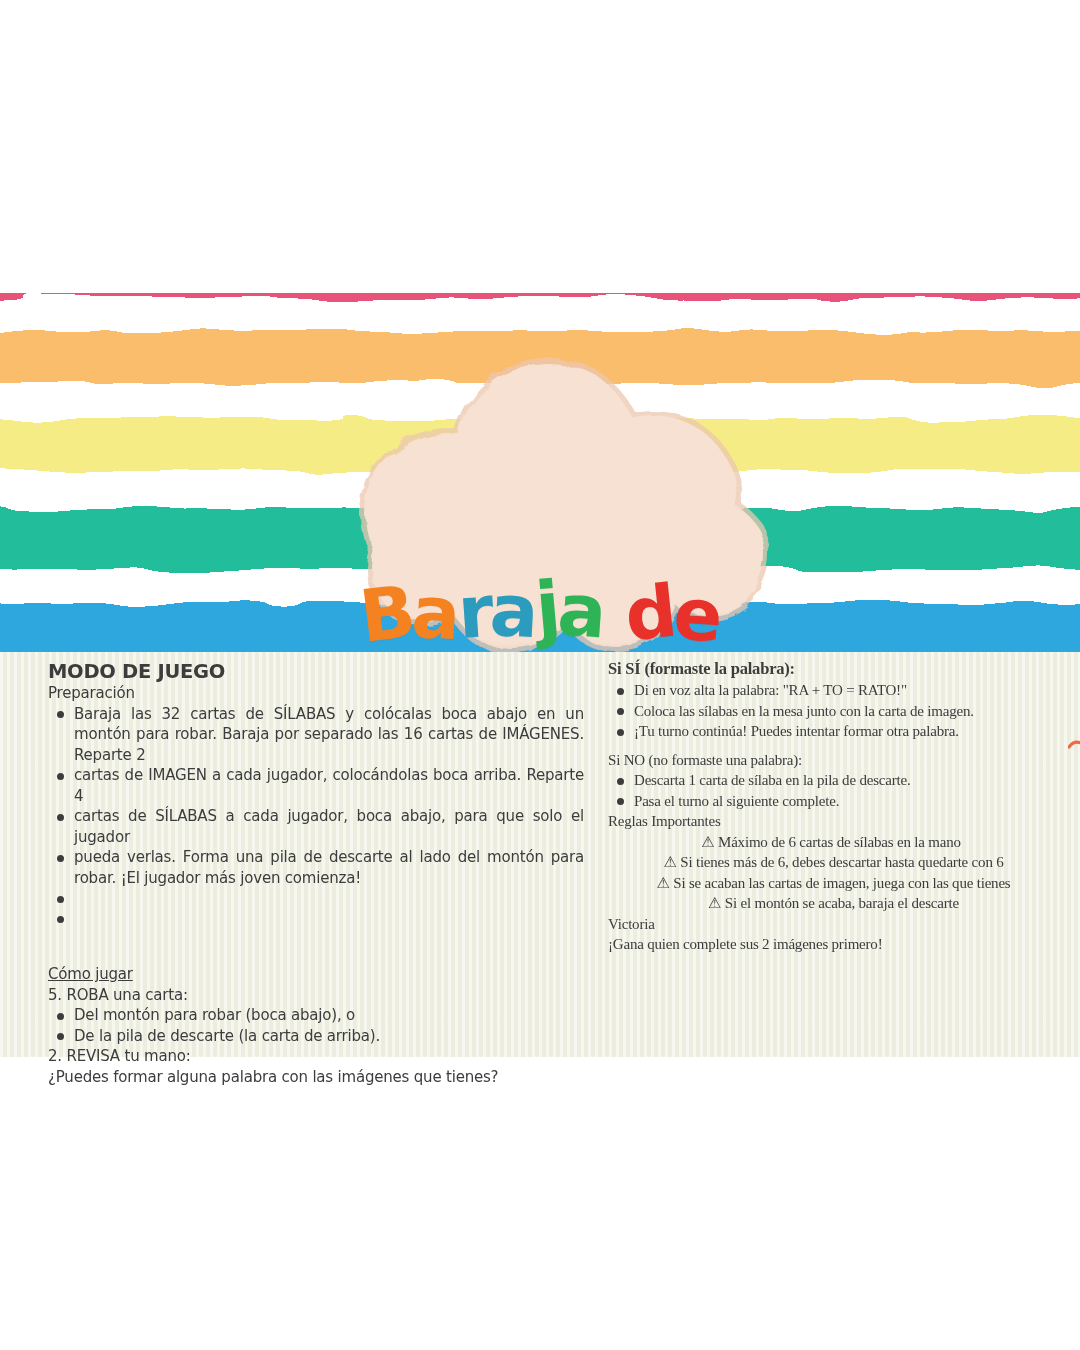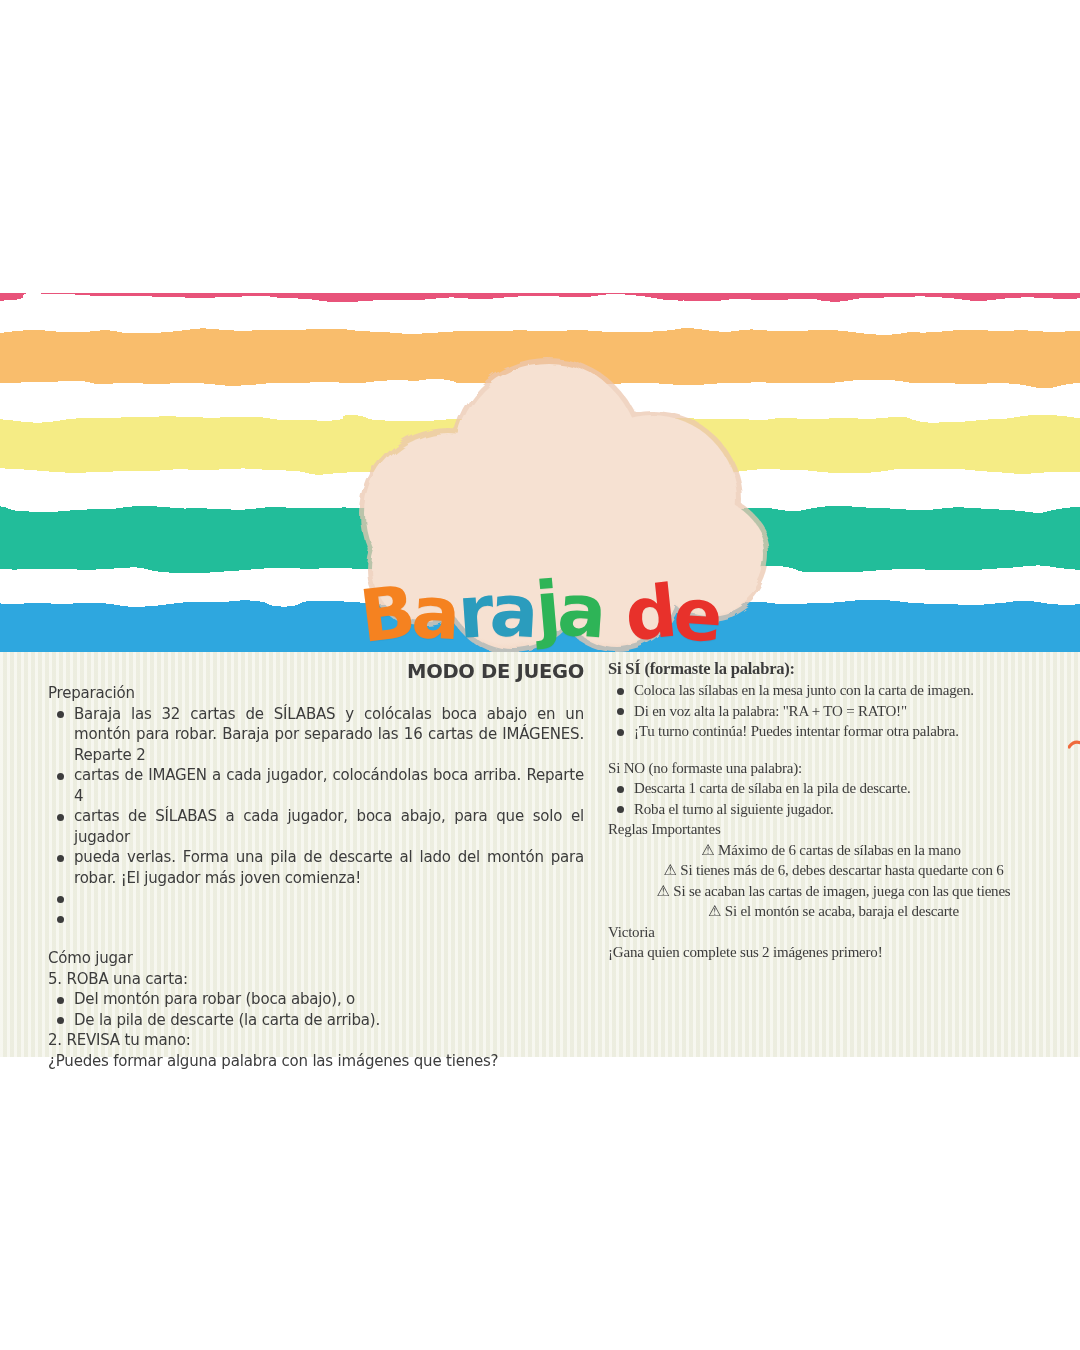--- a/index.html
+++ b/index.html
@@ -41,41 +41,41 @@
     position:absolute; left:0; top:652px; width:1080px; height:405px;
     background-color:var(--panel-bg,#f0f1e3);
     background-image:repeating-linear-gradient(90deg,
       rgba(255,255,255,0.45) 0 3px, rgba(0,0,0,0.015) 3px 7px);
     color:var(--ink,#3c3c3c);
     font-size:15px; line-height:20.5px; letter-spacing:-0.2px;
   }
   .col-left  { position:absolute; left:48px;  top:9px; width:536px; }
   .col-right { position:absolute; left:608px; top:6px; width:446px;font-family:Liberation Serif, serif; }
 
-  .h-bold  { font-weight:bold; font-size:19.5px; line-height:22px; letter-spacing:-0.3px;text-align:right; }
+  .h-bold  { font-weight:bold; font-size:19.5px; line-height:22px; letter-spacing:-0.3px; }
   .h-bold2 { font-weight:bold; font-size:16.5px; line-height:22px; }
 
   ul.dots { list-style:none; }
   ul.dots li {
     position:relative; padding-left:26px; min-height:20.5px;
     text-align:justify;
   }
   ul.dots li::before {
     content:""; position:absolute; left:9px; top:7.5px;
     width:7px; height:7px; border-radius:50%; background:var(--ink,#3c3c3c);
   }
   ul.dots.plain li { text-align:left; }
 
   ul.rules { list-style:none; }
   ul.rules li { min-height:20.5px; text-align:center; }
   ul.rules li:not(:first-child){ padding-left:5px; }
   .warn-icon { font-size:15px; }
 
-  .gap-md { margin-top:19px; }
-  .gap-sm { margin-top:16px; }
+  .gap-md { margin-top:35px;text-decoration:underline; }
+  .gap-sm { margin-top:8px; }
 
   
   .accent-mark { position:absolute; right:-2px; top:82px; }
 </style>
 </head>
 <body>
 
 <div class="page" style="--page-bg: #ffffff; --panel-bg: #f0f1e3; --ink: #3c3c3c;">
 
   <div class="banner">
@@ -152,28 +152,28 @@
           <li>Del montón para robar (boca abajo), o</li>
           <li>De la pila de descarte (la carta de arriba).</li>
         </ul>
       <div>2. REVISA tu mano:</div>
       <div>¿Puedes formar alguna palabra con las imágenes que tienes?</div>
     </div>
 
     <div class="col-right">
       <div class="h-bold2">Si SÍ (formaste la palabra):</div>
       <ul class="dots plain">
+          <li>Di en voz alta la palabra: "RA + TO = RATO!"</li>
           <li>Coloca las sílabas en la mesa junto con la carta de imagen.</li>
-          <li>Di en voz alta la palabra: "RA + TO = RATO!"</li>
           <li>¡Tu turno continúa! Puedes intentar formar otra palabra.</li>
         </ul>
       <div class="gap-sm">Si NO (no formaste una palabra):</div>
       <ul class="dots plain">
           <li>Descarta 1 carta de sílaba en la pila de descarte.</li>
-          <li>Roba el turno al siguiente jugador.</li>
+          <li>Pasa el turno al siguiente complete.</li>
         </ul>
       <div>Reglas Importantes</div>
       <ul class="rules">
           <li><span class="warn-icon">⚠ </span><span>Máximo de 6 cartas de sílabas en la mano</span></li>
           <li><span class="warn-icon">⚠ </span><span>Si tienes más de 6, debes descartar hasta quedarte con 6</span></li>
           <li><span class="warn-icon">⚠ </span><span>Si se acaban las cartas de imagen, juega con las que tienes</span></li>
           <li><span class="warn-icon">⚠ </span><span>Si el montón se acaba, baraja el descarte</span></li>
         </ul>
       <div>Victoria</div>
       <div>¡Gana quien complete sus 2 imágenes primero!</div>

